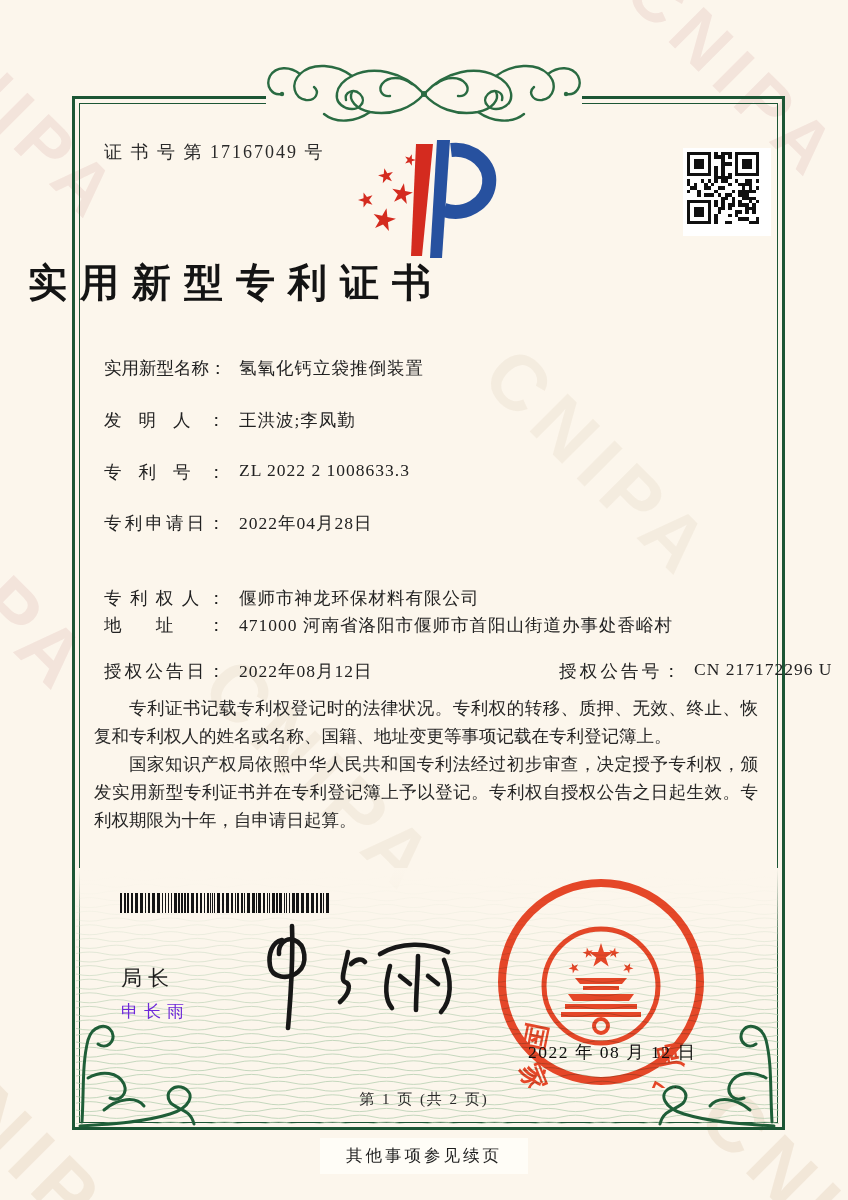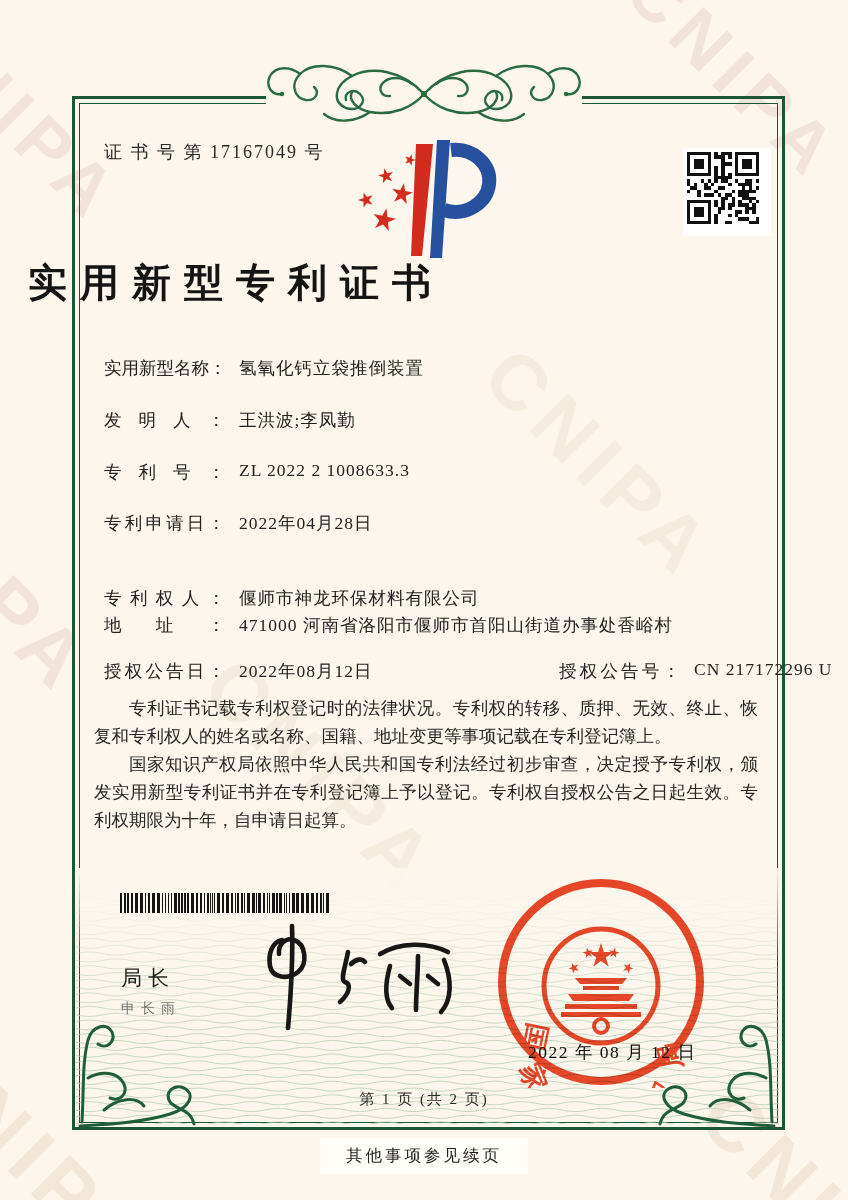--- a/index.html
+++ b/index.html
@@ -40,21 +40,21 @@
   .paras{
     position:absolute;left:94px;top:694px;width:664px;
     font-size:17.5px;line-height:28px;color:#262626;text-align:justify;
   }
   .paras p{margin:0;text-indent:2em;}
   .band{position:absolute;left:76px;top:868px;width:703px;height:256px;overflow:hidden;}
   .band-fade{position:absolute;left:0;top:0;width:100%;height:90px;
     background:linear-gradient(#fcf6ec,rgba(252,246,236,0));}
   .barcode{position:absolute;left:120px;top:893px;width:214px;height:20px;}
   .sig-title{position:absolute;left:121px;top:964px;font-size:21px;letter-spacing:6px;color:#1c1c1c;}
-  .sig-name{position:absolute;left:121px;top:1000px;font-size:14px;letter-spacing:6px;color:#737373;}
+  .sig-name{position:absolute;left:121px;top:1000px;font-size:17px;letter-spacing:6px;color:#6d28d9;}
   .signature{position:absolute;left:248px;top:922px;}
   .seal{position:absolute;left:495px;top:876px;mix-blend-mode:multiply;}
   .seal-date{
     position:absolute;left:528px;top:1040px;font-size:17.5px;letter-spacing:1.5px;
     color:#0e0e0e;white-space:nowrap;
   }
   .page-info{position:absolute;left:0;top:1090px;width:100%;text-align:center;font-size:15px;letter-spacing:2px;color:#2a2a2a;}
   .cont-note{
     position:absolute;left:50%;top:1138px;transform:translateX(-50%);
     background:#fffdf7;padding:7px 26px;font-size:16.5px;letter-spacing:3px;color:#1d1d1d;

